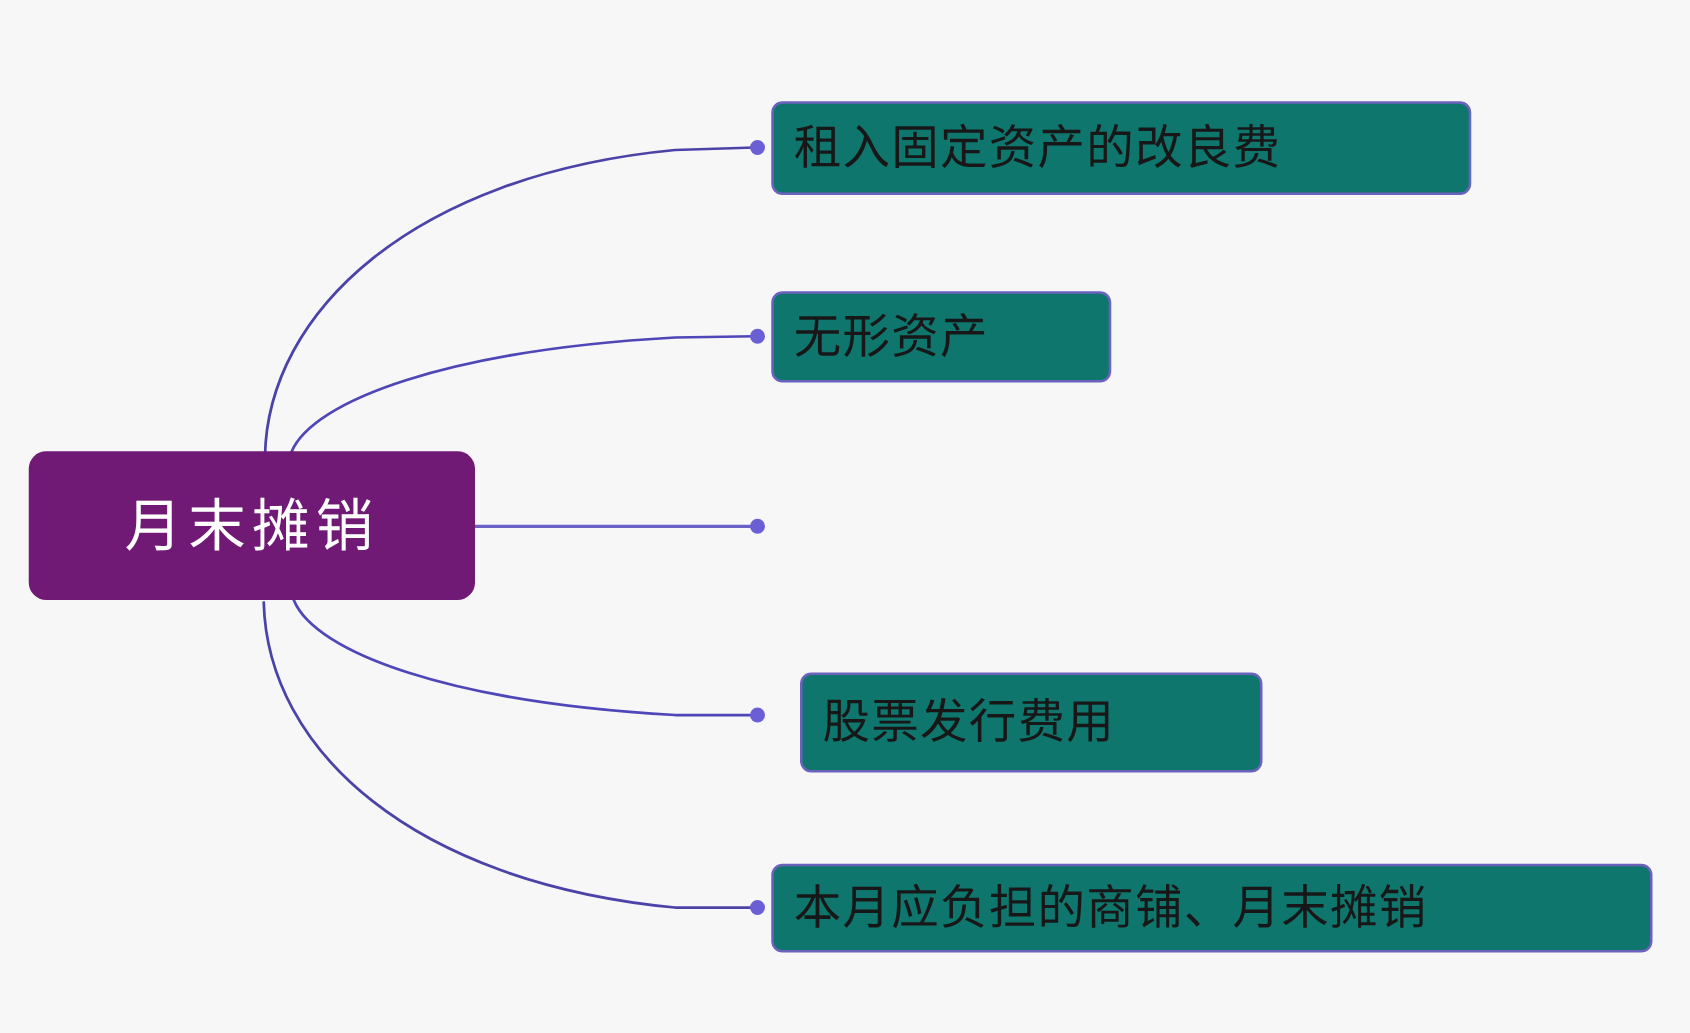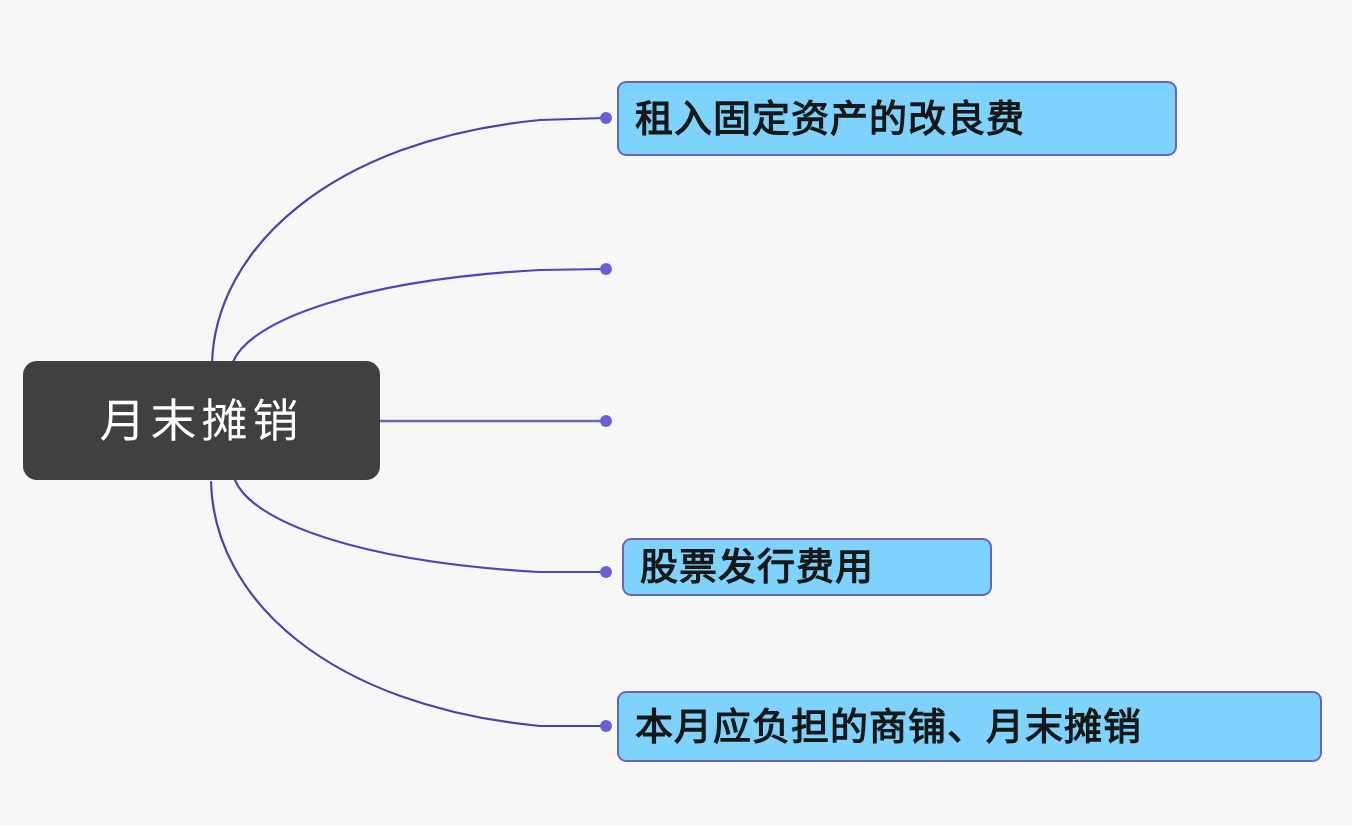--- a/index.html
+++ b/index.html
@@ -35,52 +35,51 @@
     display: flex;
     align-items: center;
     z-index: 2;
   }
   
   .root-node {
     left: 23px;
     top: 361px;
     width: 357px;
     height: 119px;
-    background: #404040;
+    background: #701a75;
     border-radius: 14px;
     justify-content: center;
   }
   .root-label {
     color: #ffffff;
     font-size: 46px;
     letter-spacing: 5px;
     line-height: 1;
     white-space: nowrap;
     font-weight: 400;
   }
   
   .child-node {
-    background: #7dd3fc;
+    background: #0f766e;
     border: 2px solid #6a62bd;
     border-radius: 9px;
     padding: 0 16px;
     justify-content: flex-start;
-    font-weight: bold;
   }
   .child-label {
     color: #171717;
     font-size: 38px;
     line-height: 1;
     white-space: nowrap;
     letter-spacing: 1px;
   }
   .child-1 { left: 617px; top: 81px;  width: 560px; height: 75px; }
   .child-2 { left: 617px; top: 233px; width: 272px; height: 73px; }
   .child-3 { left: 617px; top: 386px; width: 224px; height: 72px; }
-  .child-4 { left: 622px; top: 538px; width: 370px; height: 58px; }
+  .child-4 { left: 640px; top: 538px; width: 370px; height: 80px; }
   .child-5 { left: 617px; top: 691px; width: 705px; height: 71px; }
 
   
   .bullet {
     position: absolute;
     width: 12px;
     height: 12px;
     border-radius: 50%;
     background: #6b5fd6;
     z-index: 3;
@@ -116,20 +115,23 @@
   <span class="bullet bullet-1"></span>
   <span class="bullet bullet-2"></span>
   <span class="bullet bullet-3"></span>
   <span class="bullet bullet-4"></span>
   <span class="bullet bullet-5"></span>
 
   <div class="node child-node child-1">
     <span class="child-label">租入固定资产的改良费</span>
   </div>
 
+  <div class="node child-node child-2">
+    <span class="child-label">无形资产</span>
+  </div>
 
 
   <div class="node child-node child-4">
     <span class="child-label">股票发行费用</span>
   </div>
 
   <div class="node child-node child-5">
     <span class="child-label">本月应负担的商铺、月末摊销</span>
   </div>
 

